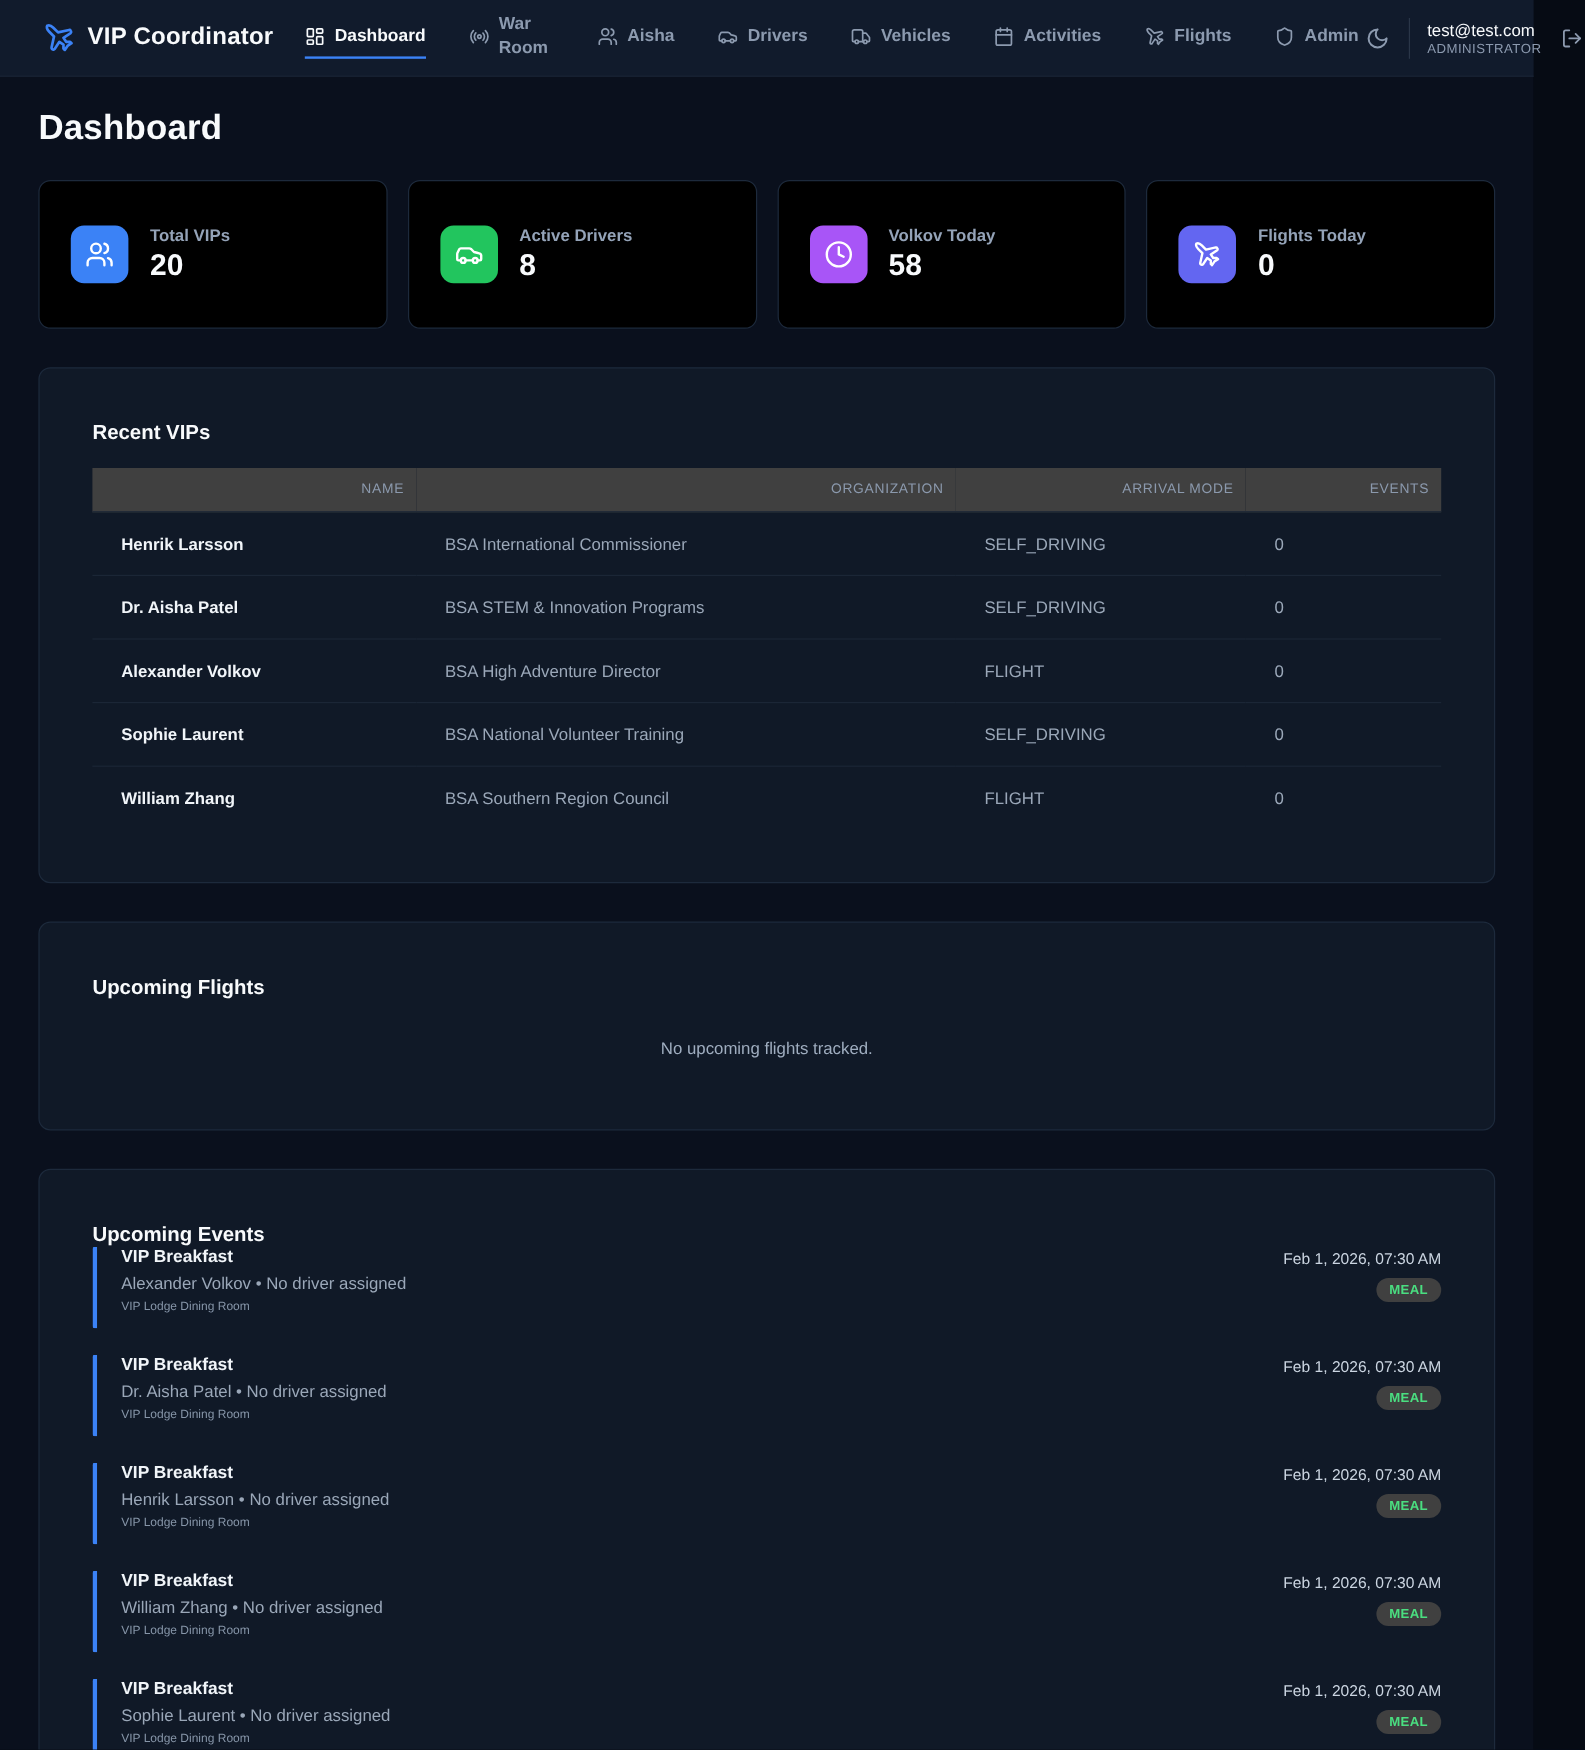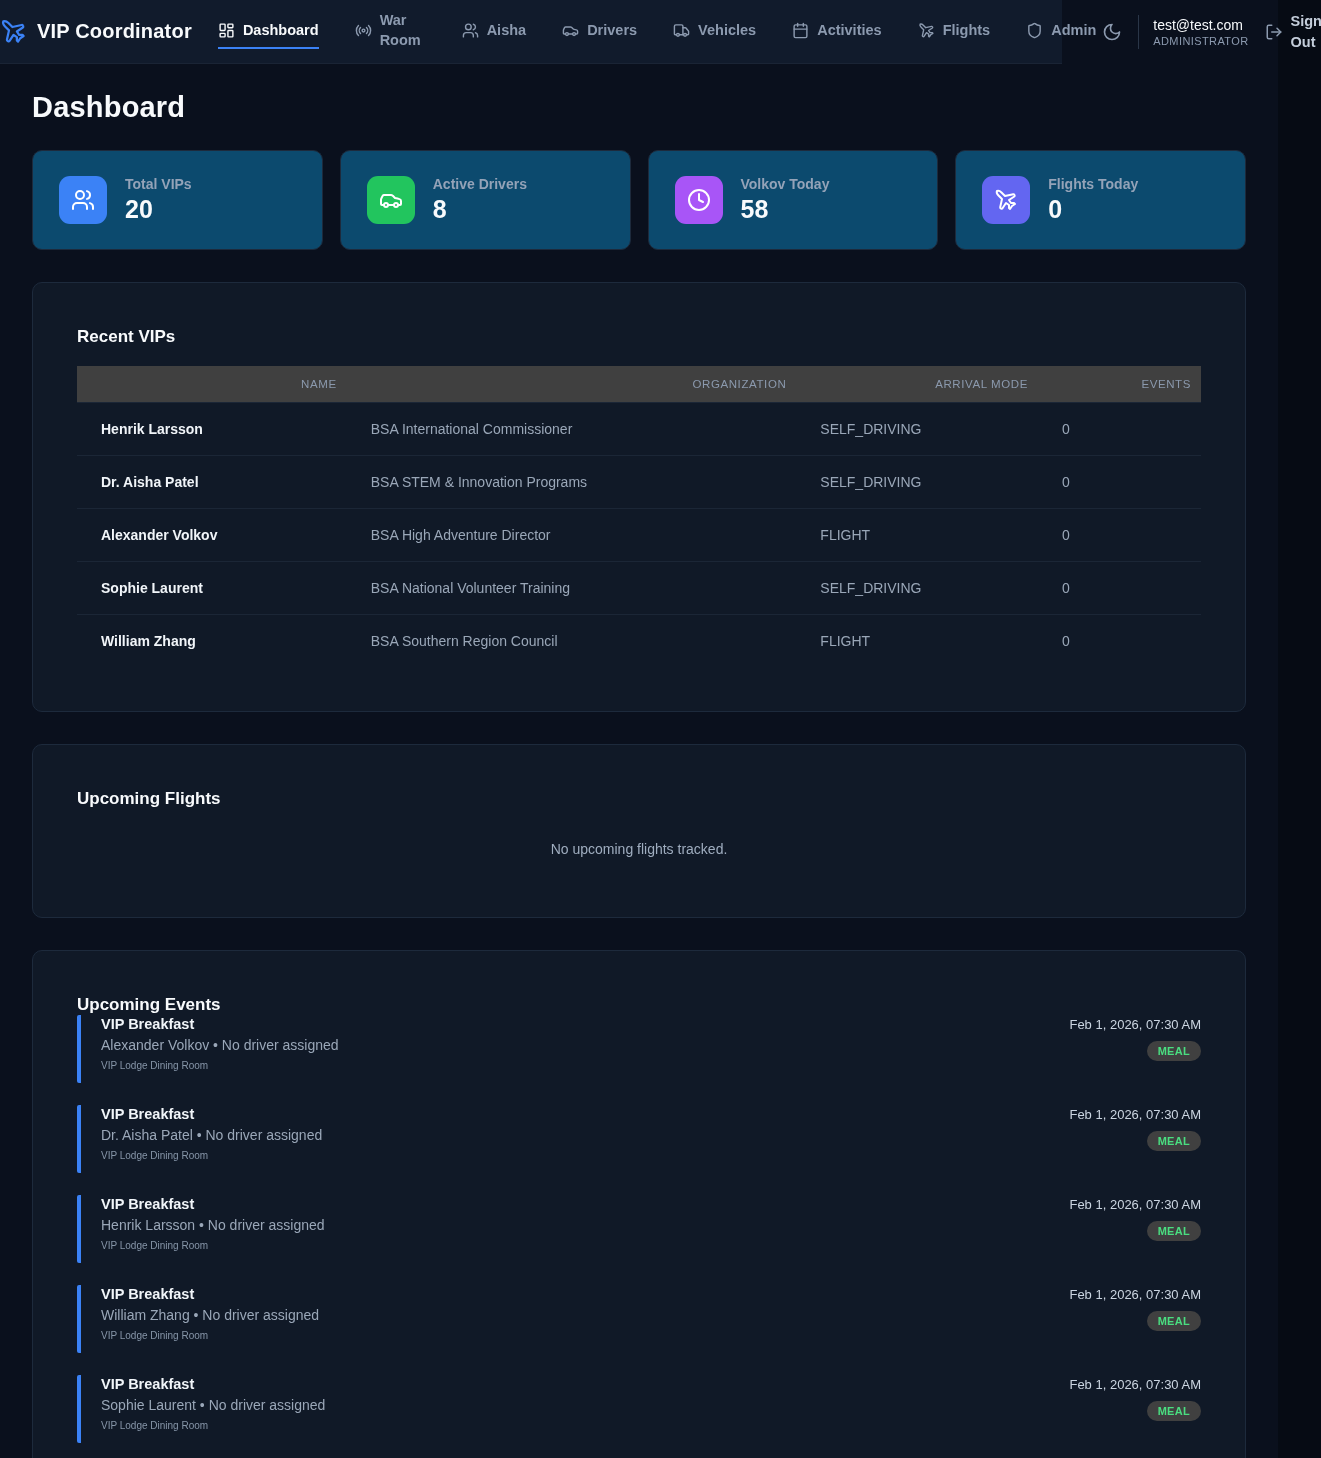--- a/index.html
+++ b/index.html
@@ -9,24 +9,24 @@
     background:#060b14;
     color:#e2e8f0;
     position:relative;
   }
   .app { width:1278px; min-height:1458px; background:#0a101d; position:relative; }
   .right-strip { position:absolute; top:0; right:0; width:43px; height:1458px; background:#060b14; }
   .bottom-strip { position:absolute; bottom:0; left:0; width:1278px; height:12px; background:#151e2d; }
 
   
   header {
-    height:64px; width:1062px; background:#111b2c;
+    height:64px; width:1278px; background:#111b2c;
     border-bottom:1px solid #1a2435;
     display:flex; align-items:center;
-    position:relative; z-index:2;
+    padding-left:36px; position:relative; z-index:2;
   }
   .brand { display:flex; align-items:center; gap:10px; margin-right:26px; flex:none; }
   .brand svg { width:27px; height:27px; color:#3b82f6; transform:scaleX(-1); }
   .brand-title { font-size:20px; font-weight:800; color:#f8fafc; letter-spacing:.2px; white-space:nowrap; }
 
   nav { display:flex; align-items:center; gap:36px; flex:none; }
   .nav-item {
     display:inline-flex; align-items:center; gap:8px;
     color:#8c9aaf; font-size:14.5px; font-weight:600;
     padding:7px 0 9px; cursor:pointer; background:none; border:none;
@@ -51,22 +51,22 @@
   }
   .signout-btn svg { width:18px; height:18px; color:#8c9aaf; flex:none; }
   .signout-label { width:36px; text-align:left; }
 
   
   main { width:1214px; margin:0 auto; padding-top:27px; }
   h1.page-title { font-size:29px; font-weight:800; color:#f8fafc; letter-spacing:.2px; }
 
   .stats-grid { display:grid; grid-template-columns:repeat(4,1fr); gap:17px; margin-top:26px; }
   .stat-card {
-    background:#0c4a6e; border:1px solid #1d2a3c; border-radius:10px;
-    height:100px; display:flex; align-items:center; padding:0 26px; gap:18px;
+    background:#000000; border:1px solid #1d2a3c; border-radius:10px;
+    height:124px; display:flex; align-items:center; padding:0 26px; gap:18px;
   }
   .stat-icon {
     width:48px; height:48px; border-radius:11px; flex:none;
     display:flex; align-items:center; justify-content:center; color:#fff;
   }
   .stat-icon svg { width:24px; height:24px; }
   .c-blue { background:#3b82f6; }
   .c-green { background:#22c55e; }
   .c-purple { background:#a855f7; }
   .c-indigo { background:#6366f1; }

